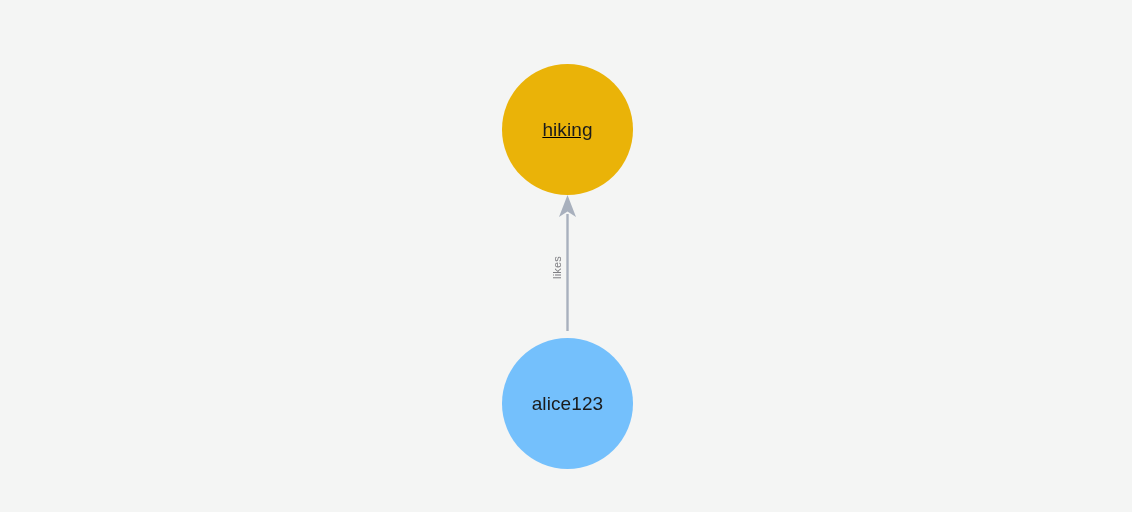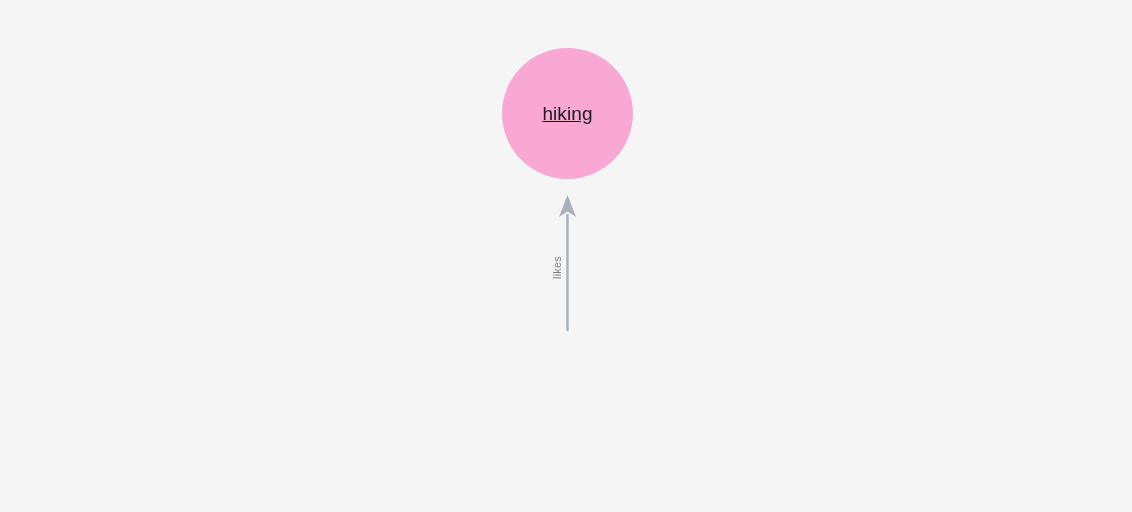--- a/index.html
+++ b/index.html
@@ -40,24 +40,24 @@
     font-size: 19px;
     font-weight: 400;
     color: #1b1b1b;
     letter-spacing: 0.1px;
     line-height: 1;
     user-select: none;
     white-space: nowrap;
   }
   #node-hiking {
     left: 502px;
-    top: 48px;
+    top: 64px;
     width: 131px;
     height: 131px;
-    background: #f9a8d4;
+    background: #eab308;
     text-decoration: underline;
   }
   #node-alice123 {
     left: 502px;
     top: 338px;
     width: 131px;
     height: 131px;
     background: #74c0fc;
   }
   .edge-label {
@@ -86,16 +86,19 @@
     <g>
       <line x1="567.5" y1="331" x2="567.5" y2="214" stroke="#a8b0bd" stroke-width="2.4" stroke-linecap="butt"></line>
       <path d="M 567.5 195 L 576 217 L 567.5 211.5 L 559 217 Z" fill="#a8b0bd"></path>
     </g>
   </svg>
 
   <div class="node" id="node-hiking">
     <span class="node-label">hiking</span>
   </div>
 
+  <div class="node" id="node-alice123">
+    <span class="node-label">alice123</span>
+  </div>
 
   <div class="edge-label" id="edge-label-likes">likes</div>
 
 </div>
 
 </body></html>

